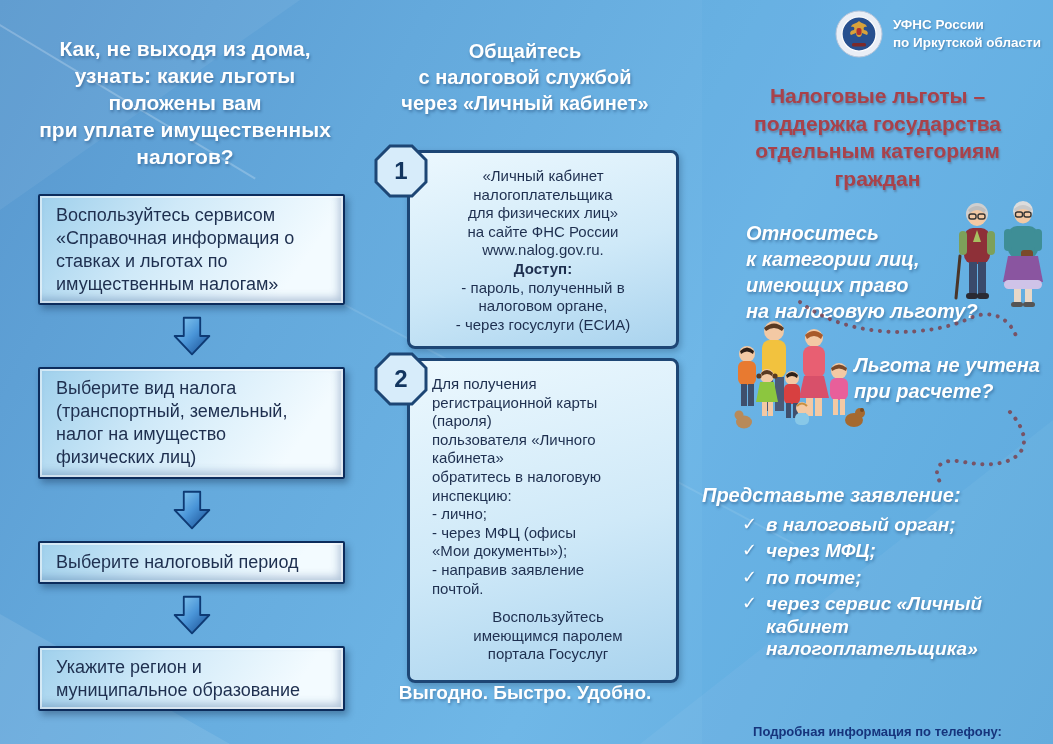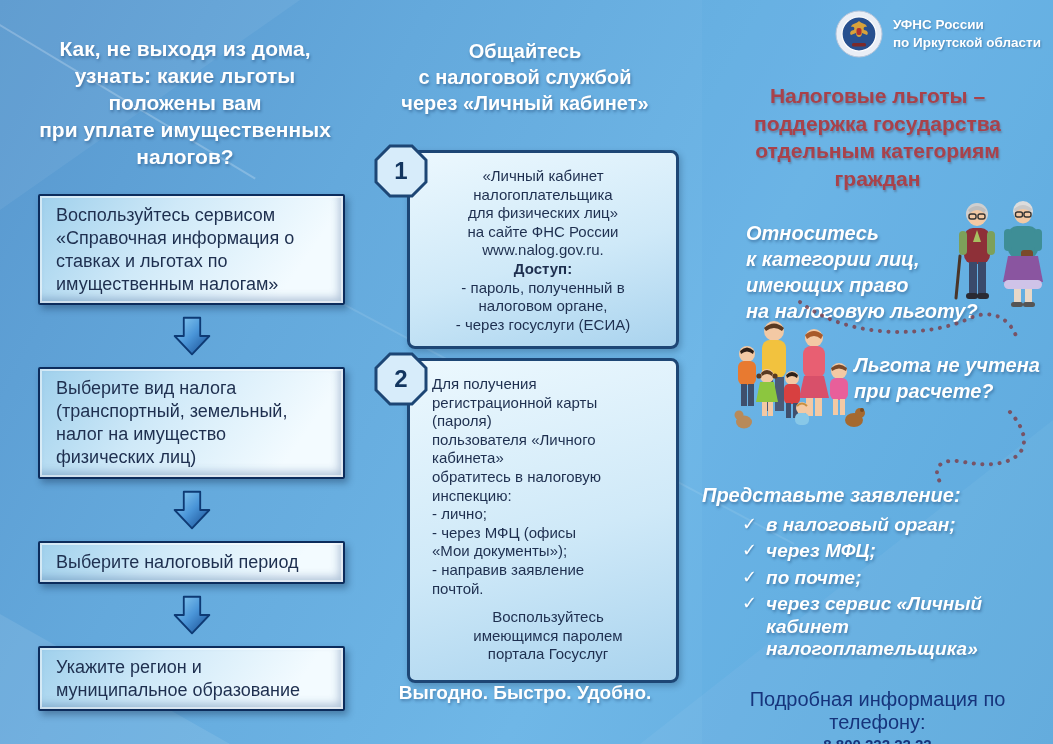--- a/index.html
+++ b/index.html
@@ -86,21 +86,21 @@
   .q2 { position:absolute; left:152px; top:352px; }
   .submit-heading { position:absolute; top:482px; width:100%; text-align:left; }
   .checklist { position:absolute; left:40px; top:514px; width:296px; list-style:none;
                display:flex; flex-direction:column; gap:4px; }
   .check-row { display:flex; gap:9px; align-items:flex-start; }
   .check { color:#fff; font-size:18px; font-weight:bold; line-height:1.2;
            text-shadow:1px 1px 2px rgba(25,60,105,.4); }
   .check-text { color:#fff; font-size:19px; font-weight:bold; font-style:italic; line-height:1.18;
                 text-shadow:1px 2px 3px rgba(25,60,105,.45); }
   .phone-block { position:absolute; top:688px; width:100%; text-align:center; color:#16347c; }
-  .phone-label { font-size:20px; font-weight:normal; }
+  .phone-label { font-size:13px; font-weight:bold;margin-top:36px; }
   .phone-number { font-size:15px; font-weight:bold; margin-top:2px; }
 
   .illus { position:absolute; }
   .couple { top:198px; left:242px; }
   .family { top:316px; left:32px; }
   .dots-overlay { position:absolute; left:0; top:0; pointer-events:none; }
 </style>
 </head>
 <body>
 

